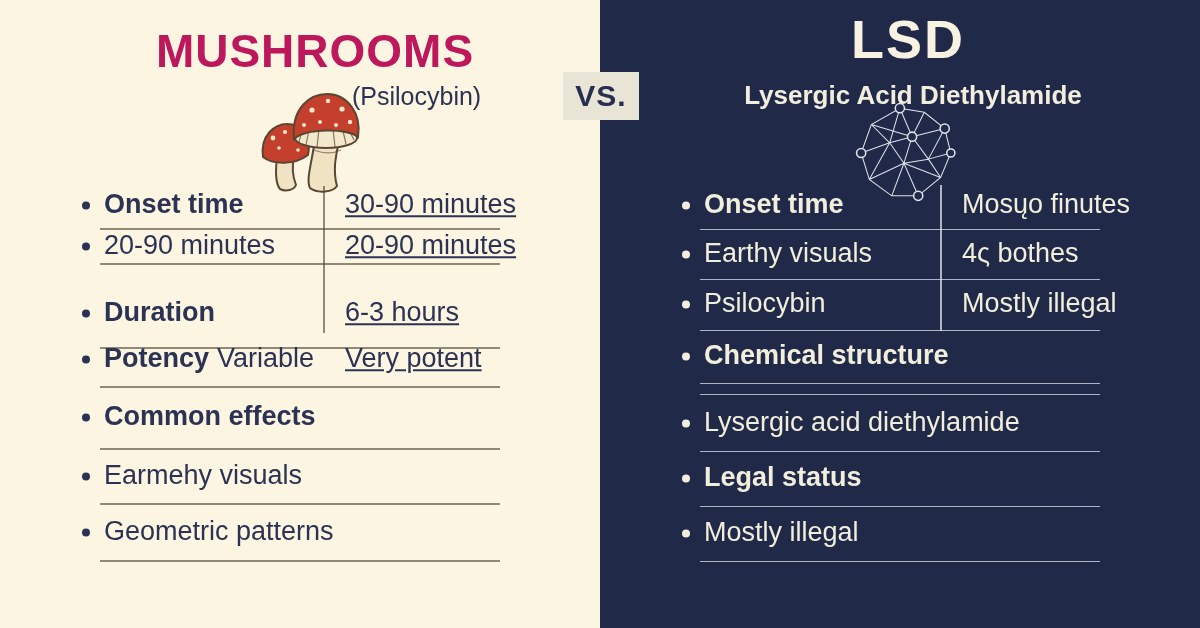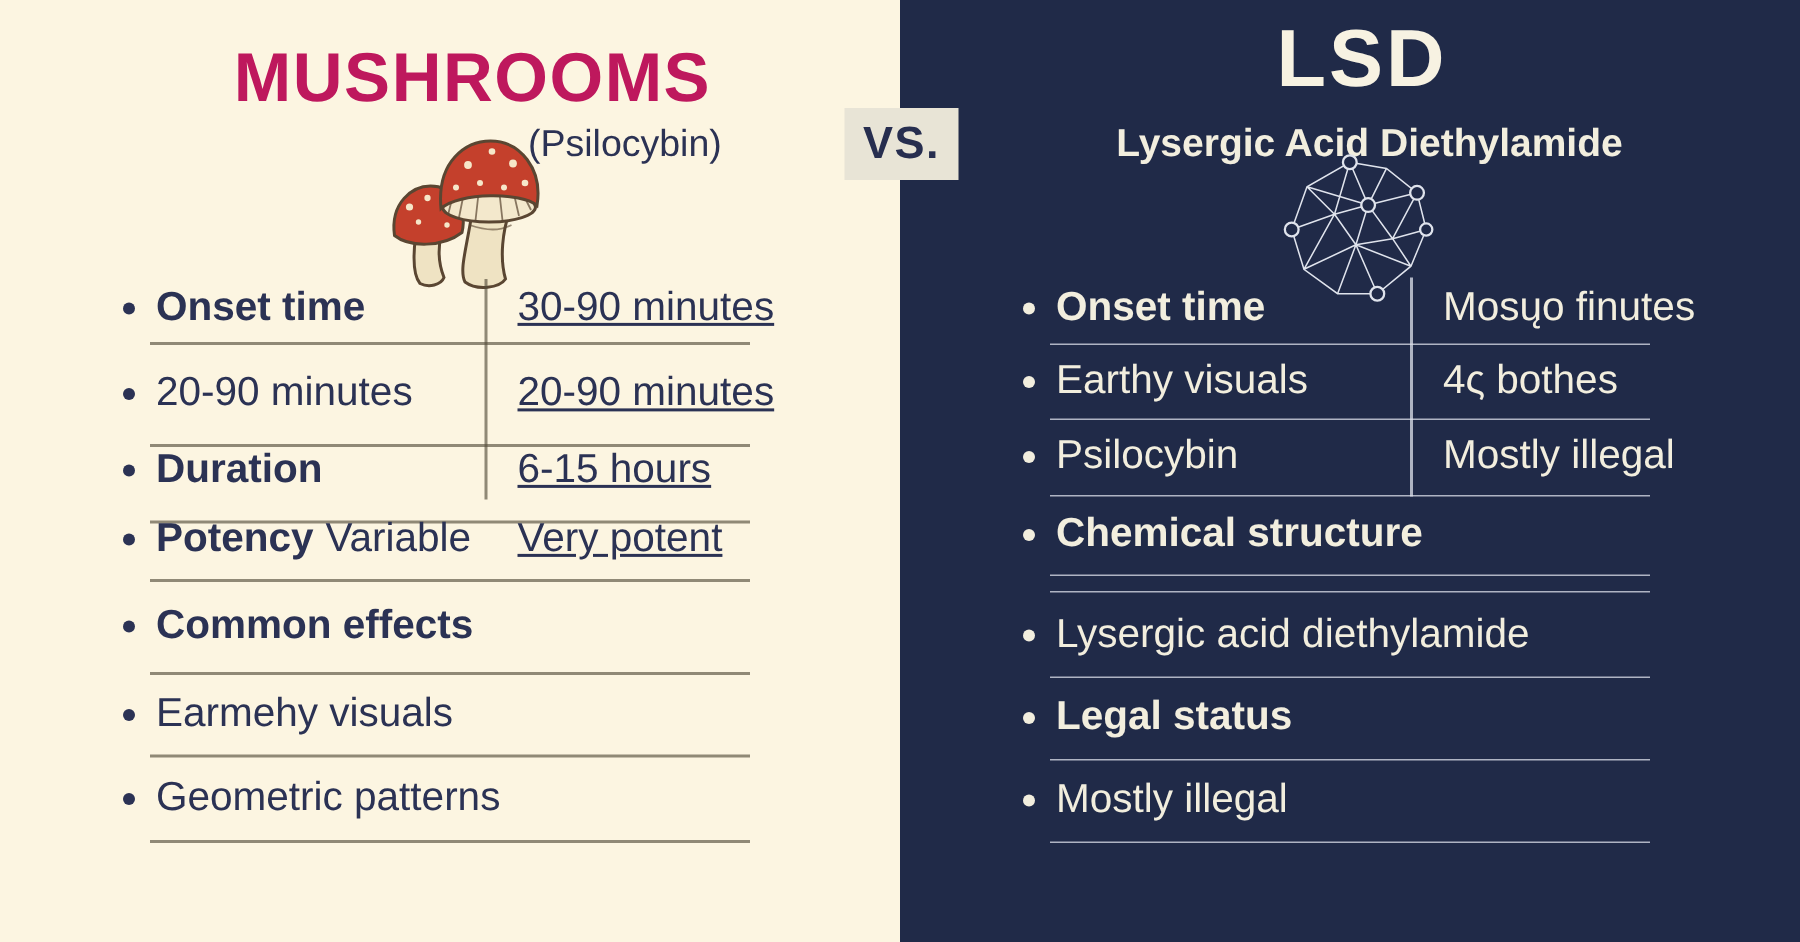--- a/index.html
+++ b/index.html
@@ -46,21 +46,21 @@
     font-size:27px;white-space:nowrap;}
   .row .cell{position:absolute;top:50%;transform:translateY(-54%);
     font-size:27px;white-space:nowrap;}
   .half.left .row .cell{left:245px;text-decoration:underline;}
   .half.right .row .cell{left:262px;}
   .row.double-rule::after{content:"";position:absolute;left:0;right:0;bottom:-12px;
     border-bottom:1.5px solid rgba(223,227,236,0.75);}
 
   
   .lr1{top:184px;height:46px;}
-  .lr2{top:230px;height:68px;}
+  .lr2{top:230px;height:35px;}
   .lr3{top:281px;height:68px;}
   .lr4{top:333px;height:55px;}
   .lr5{top:388px;height:62px;}
   .lr6{top:450px;height:55px;}
   .lr7{top:505px;height:57px;}
   
   .rr1{top:183px;height:47px;}
   .rr2{top:230px;height:50px;}
   .rr3{top:280px;height:51px;}
   .rr4{top:331px;height:53px;}
@@ -118,21 +118,21 @@
       <span class="cell">30-90 minutes</span>
     </div>
     <div class="row lr2">
       <span class="dot"></span>
       <span class="lbl">20-90 minutes</span>
       <span class="cell">20-90 minutes</span>
     </div>
     <div class="row lr3">
       <span class="dot"></span>
       <span class="lbl bold">Duration</span>
-      <span class="cell">6-15 hours</span>
+      <span class="cell">6-3 hours</span>
     </div>
     <div class="row lr4">
       <span class="dot"></span>
       <span class="lbl bold">Potency</span>
       <span class="mid">Variable</span>
       <span class="cell">Very potent</span>
     </div>
     <div class="row lr5">
       <span class="dot"></span>
       <span class="lbl bold">Common effects</span>

